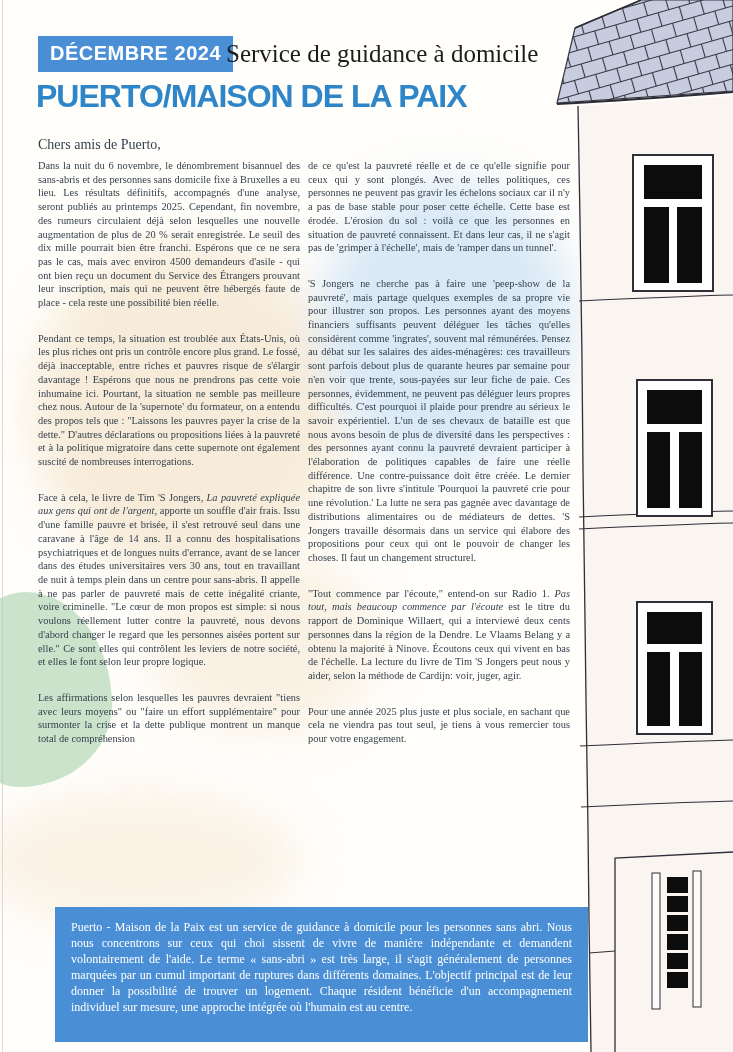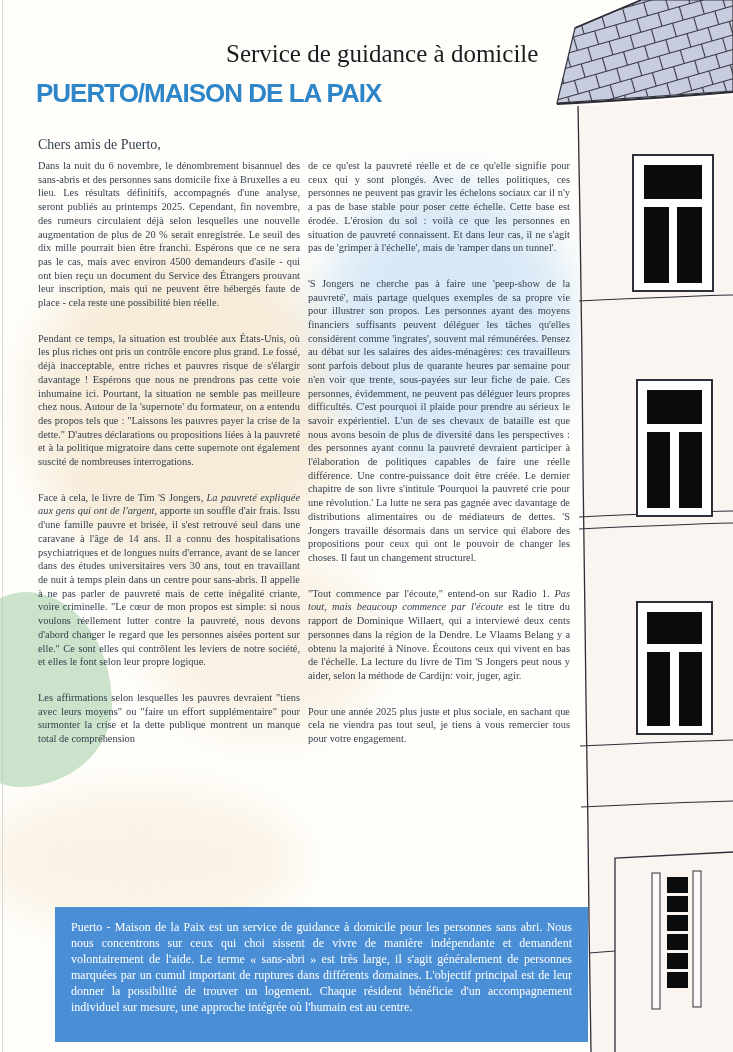--- a/index.html
+++ b/index.html
@@ -14,21 +14,21 @@
   .blob-green{left:-48px;top:592px;width:160px;height:195px;background:#cbe3ca;
               border-radius:46% 54% 58% 42% / 52% 58% 42% 48%;}
   .page-edge{position:absolute;left:2px;top:0;width:1px;height:1052px;background:#b9b9b9;opacity:.5;z-index:0;}
 
   
   .badge{position:absolute;left:38px;top:36px;background:#4a8fd6;color:#ffffff;
          font-family:"Liberation Sans",sans-serif;font-weight:bold;font-size:20px;
          padding:6px 12px 7px;letter-spacing:.5px;z-index:2;}
   .tagline{position:absolute;left:226px;top:40px;font-size:25px;color:#1c1c1e;z-index:2;}
   .title{position:absolute;left:36px;top:78px;margin:0;font-family:"Liberation Sans",sans-serif;
-         font-weight:bold;font-size:26px;letter-spacing:-1px;color:#2e86c9;z-index:2;white-space:nowrap;}
+         font-weight:bold;font-size:32px;letter-spacing:-1px;color:#2e86c9;z-index:2;white-space:nowrap;}
   .salutation{position:absolute;left:38px;top:137px;font-size:14px;color:#333f4c;z-index:2;}
 
   
   .columns{position:absolute;left:38px;top:159px;width:542px;display:flex;gap:8px;z-index:2;}
   .col{width:262px;}
   .para{margin:0 0 22px;font-size:10.4px;line-height:13.7px;text-align:justify;color:#333f4c;}
   .it{font-style:italic;}
   .signature{margin-top:4px;text-align:left;}
 
   
@@ -45,20 +45,21 @@
 
 <div class="page">
 
   <div class="blob blob-cream1"></div>
   <div class="blob blob-cream2"></div>
   <div class="blob blob-cream3"></div>
   <div class="blob blob-blue"></div>
   <div class="blob blob-green"></div>
   <div class="page-edge"></div>
 
+  <div class="badge">DÉCEMBRE 2024</div>
   <div class="tagline">Service de guidance à domicile</div>
   <h1 class="title">PUERTO/MAISON DE LA PAIX</h1>
 
   <div class="salutation">Chers amis de Puerto,</div>
 
   <div class="columns">
     <div class="col">
         <p class="para"><span>Dans la nuit du 6 novembre, le dénombrement bisannuel des sans-abris et des personnes sans domicile fixe à Bruxelles a eu lieu. Les résultats définitifs, accompagnés d'une analyse, seront publiés au printemps 2025. Cependant, fin novembre, des rumeurs circulaient déjà selon lesquelles une nouvelle augmentation de plus de 20 % serait enregistrée. Le seuil des dix mille pourrait bien être franchi. Espérons que ce ne sera pas le cas, mais avec environ 4500 demandeurs d'asile - qui ont bien reçu un document du Service des Étrangers prouvant leur inscription, mais qui ne peuvent être hébergés faute de place - cela reste une possibilité bien réelle.</span></p>
         <p class="para"><span>Pendant ce temps, la situation est troublée aux États-Unis, où les plus riches ont pris un contrôle encore plus grand. Le fossé, déjà inacceptable, entre riches et pauvres risque de s'élargir davantage ! Espérons que nous ne prendrons pas cette voie inhumaine ici. Pourtant, la situation ne semble pas meilleure chez nous. Autour de la 'supernote' du formateur, on a entendu des propos tels que : "Laissons les pauvres payer la crise de la dette." D'autres déclarations ou propositions liées à la pauvreté et à la politique migratoire dans cette supernote ont également suscité de nombreuses interrogations.</span></p>
         <p class="para"><span>Face à cela, le livre de Tim 'S Jongers, </span><span class="it">La pauvreté expliquée aux gens qui ont de l'argent</span><span>, apporte un souffle d'air frais. Issu d'une famille pauvre et brisée, il s'est retrouvé seul dans une caravane à l'âge de 14 ans. Il a connu des hospitalisations psychiatriques et de longues nuits d'errance, avant de se lancer dans des études universitaires vers 30 ans, tout en travaillant de nuit à temps plein dans un centre pour sans-abris. Il appelle à ne pas parler de pauvreté mais de cette inégalité criante, voire criminelle. "Le cœur de mon propos est simple: si nous voulons réellement lutter contre la pauvreté, nous devons d'abord changer le regard que les personnes aisées portent sur elle." Ce sont elles qui contrôlent les leviers de notre société, et elles le font selon leur propre logique.</span></p>

